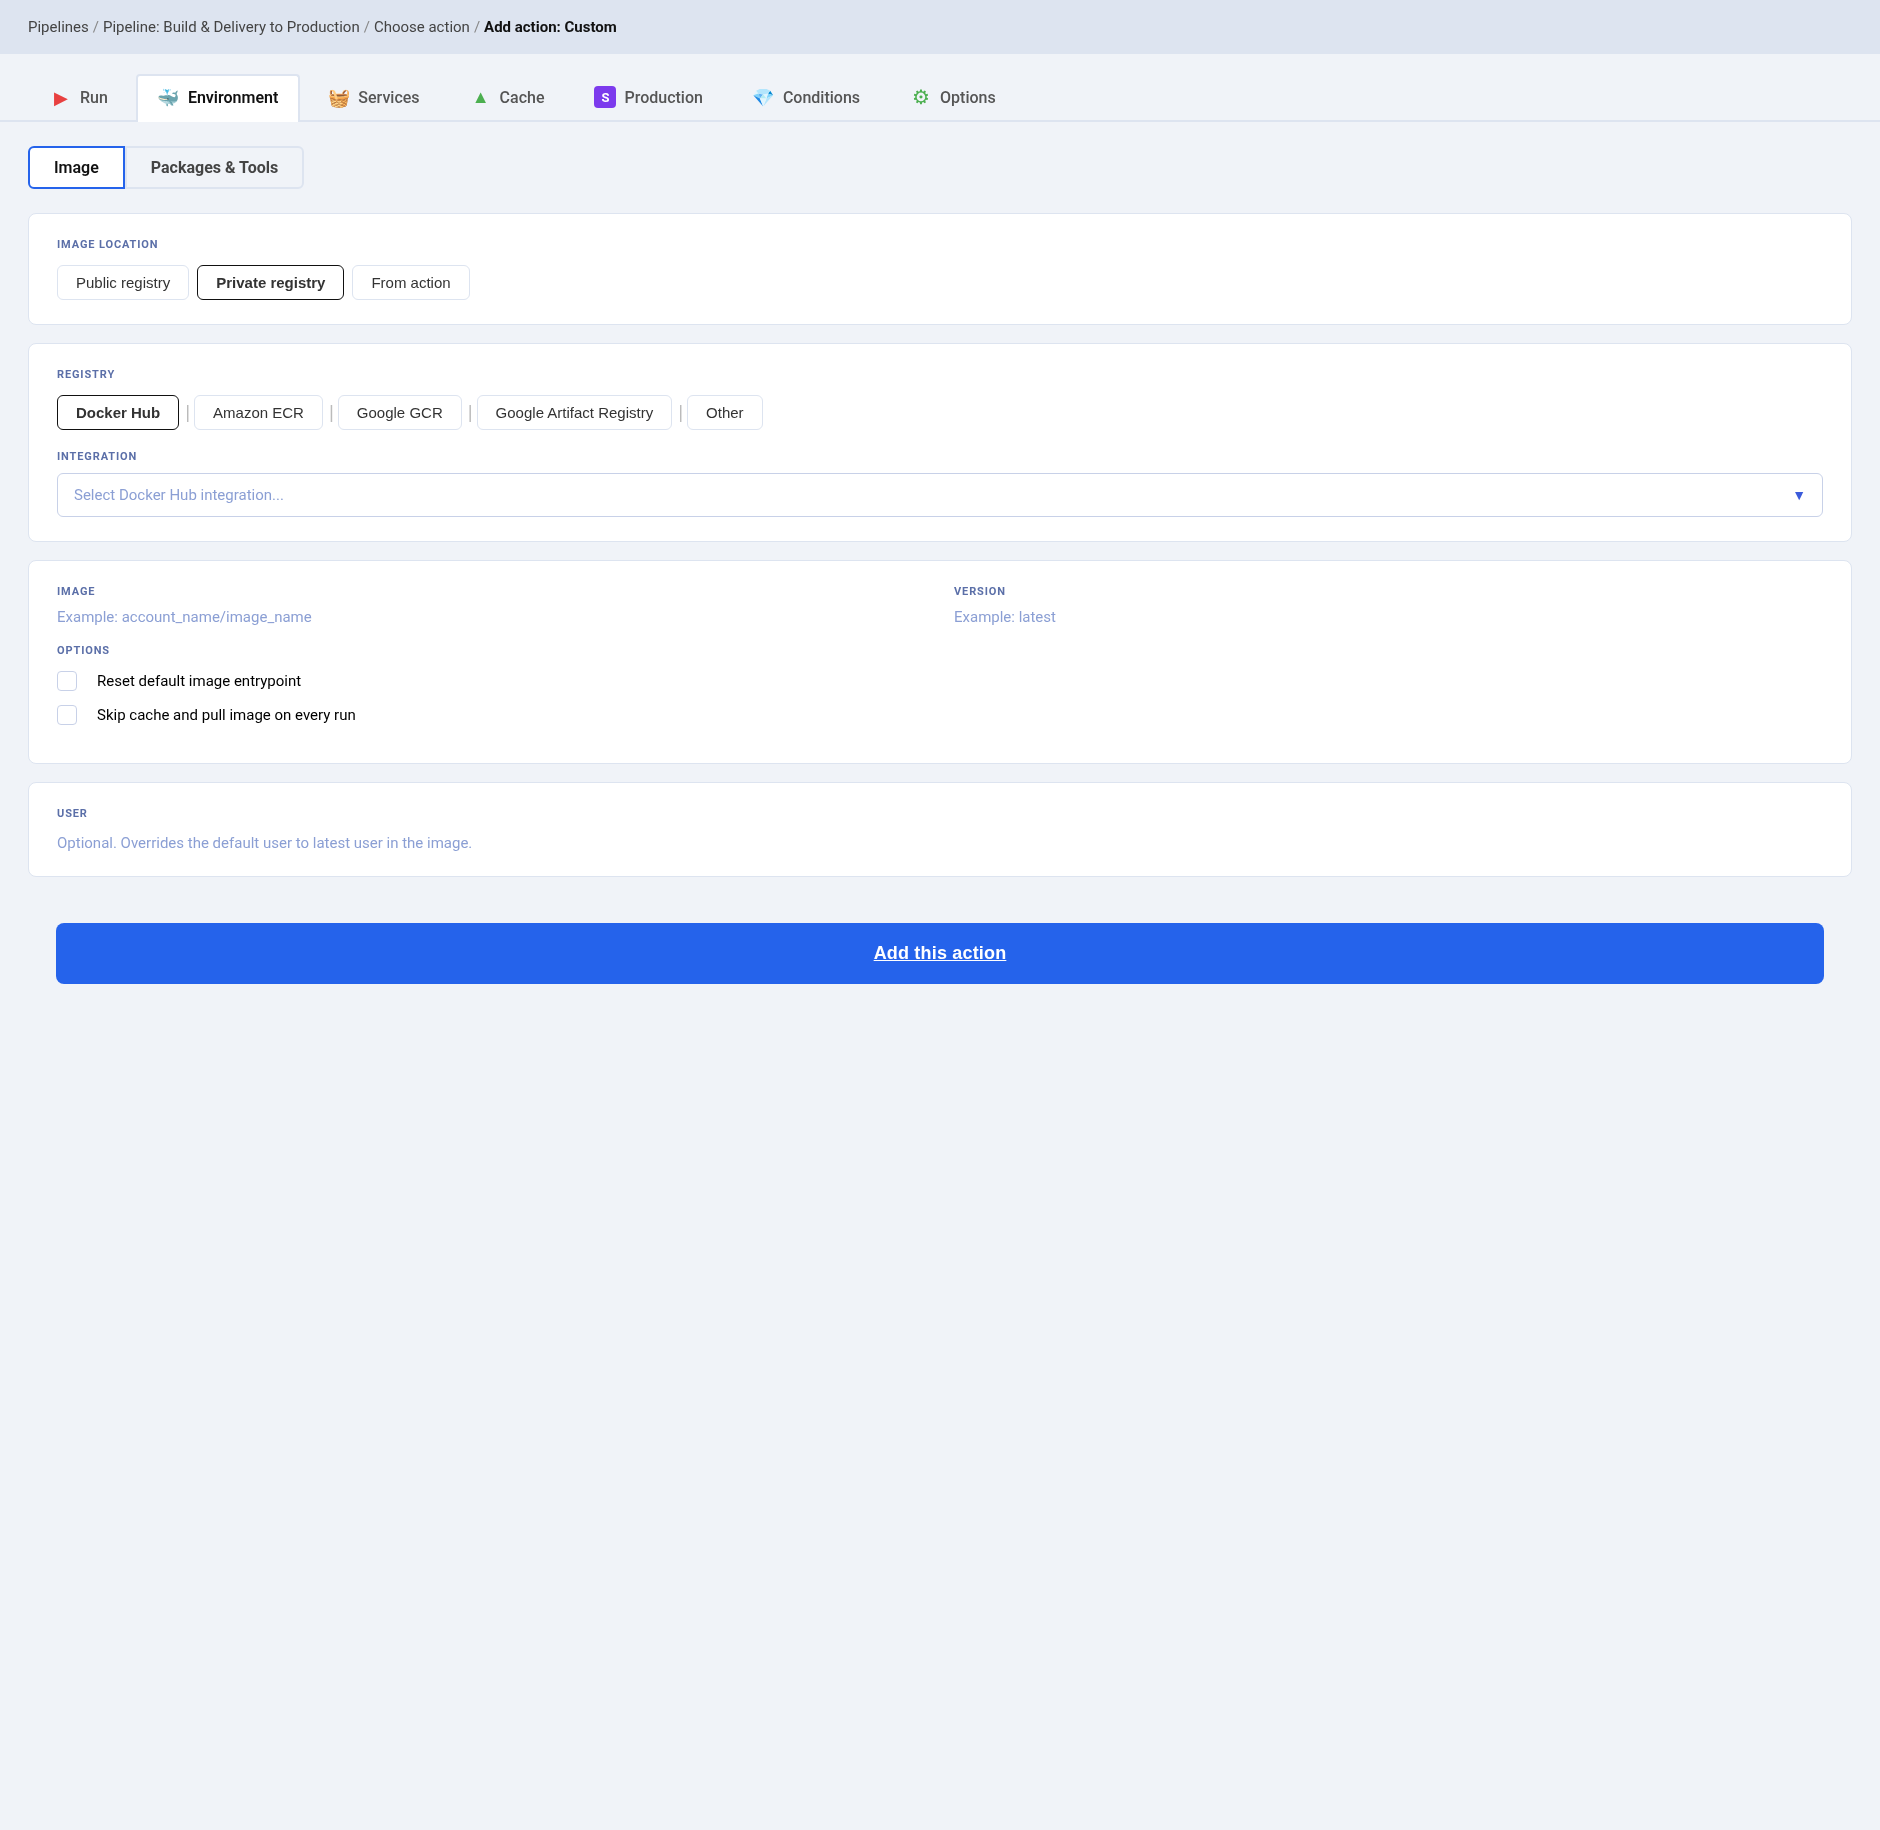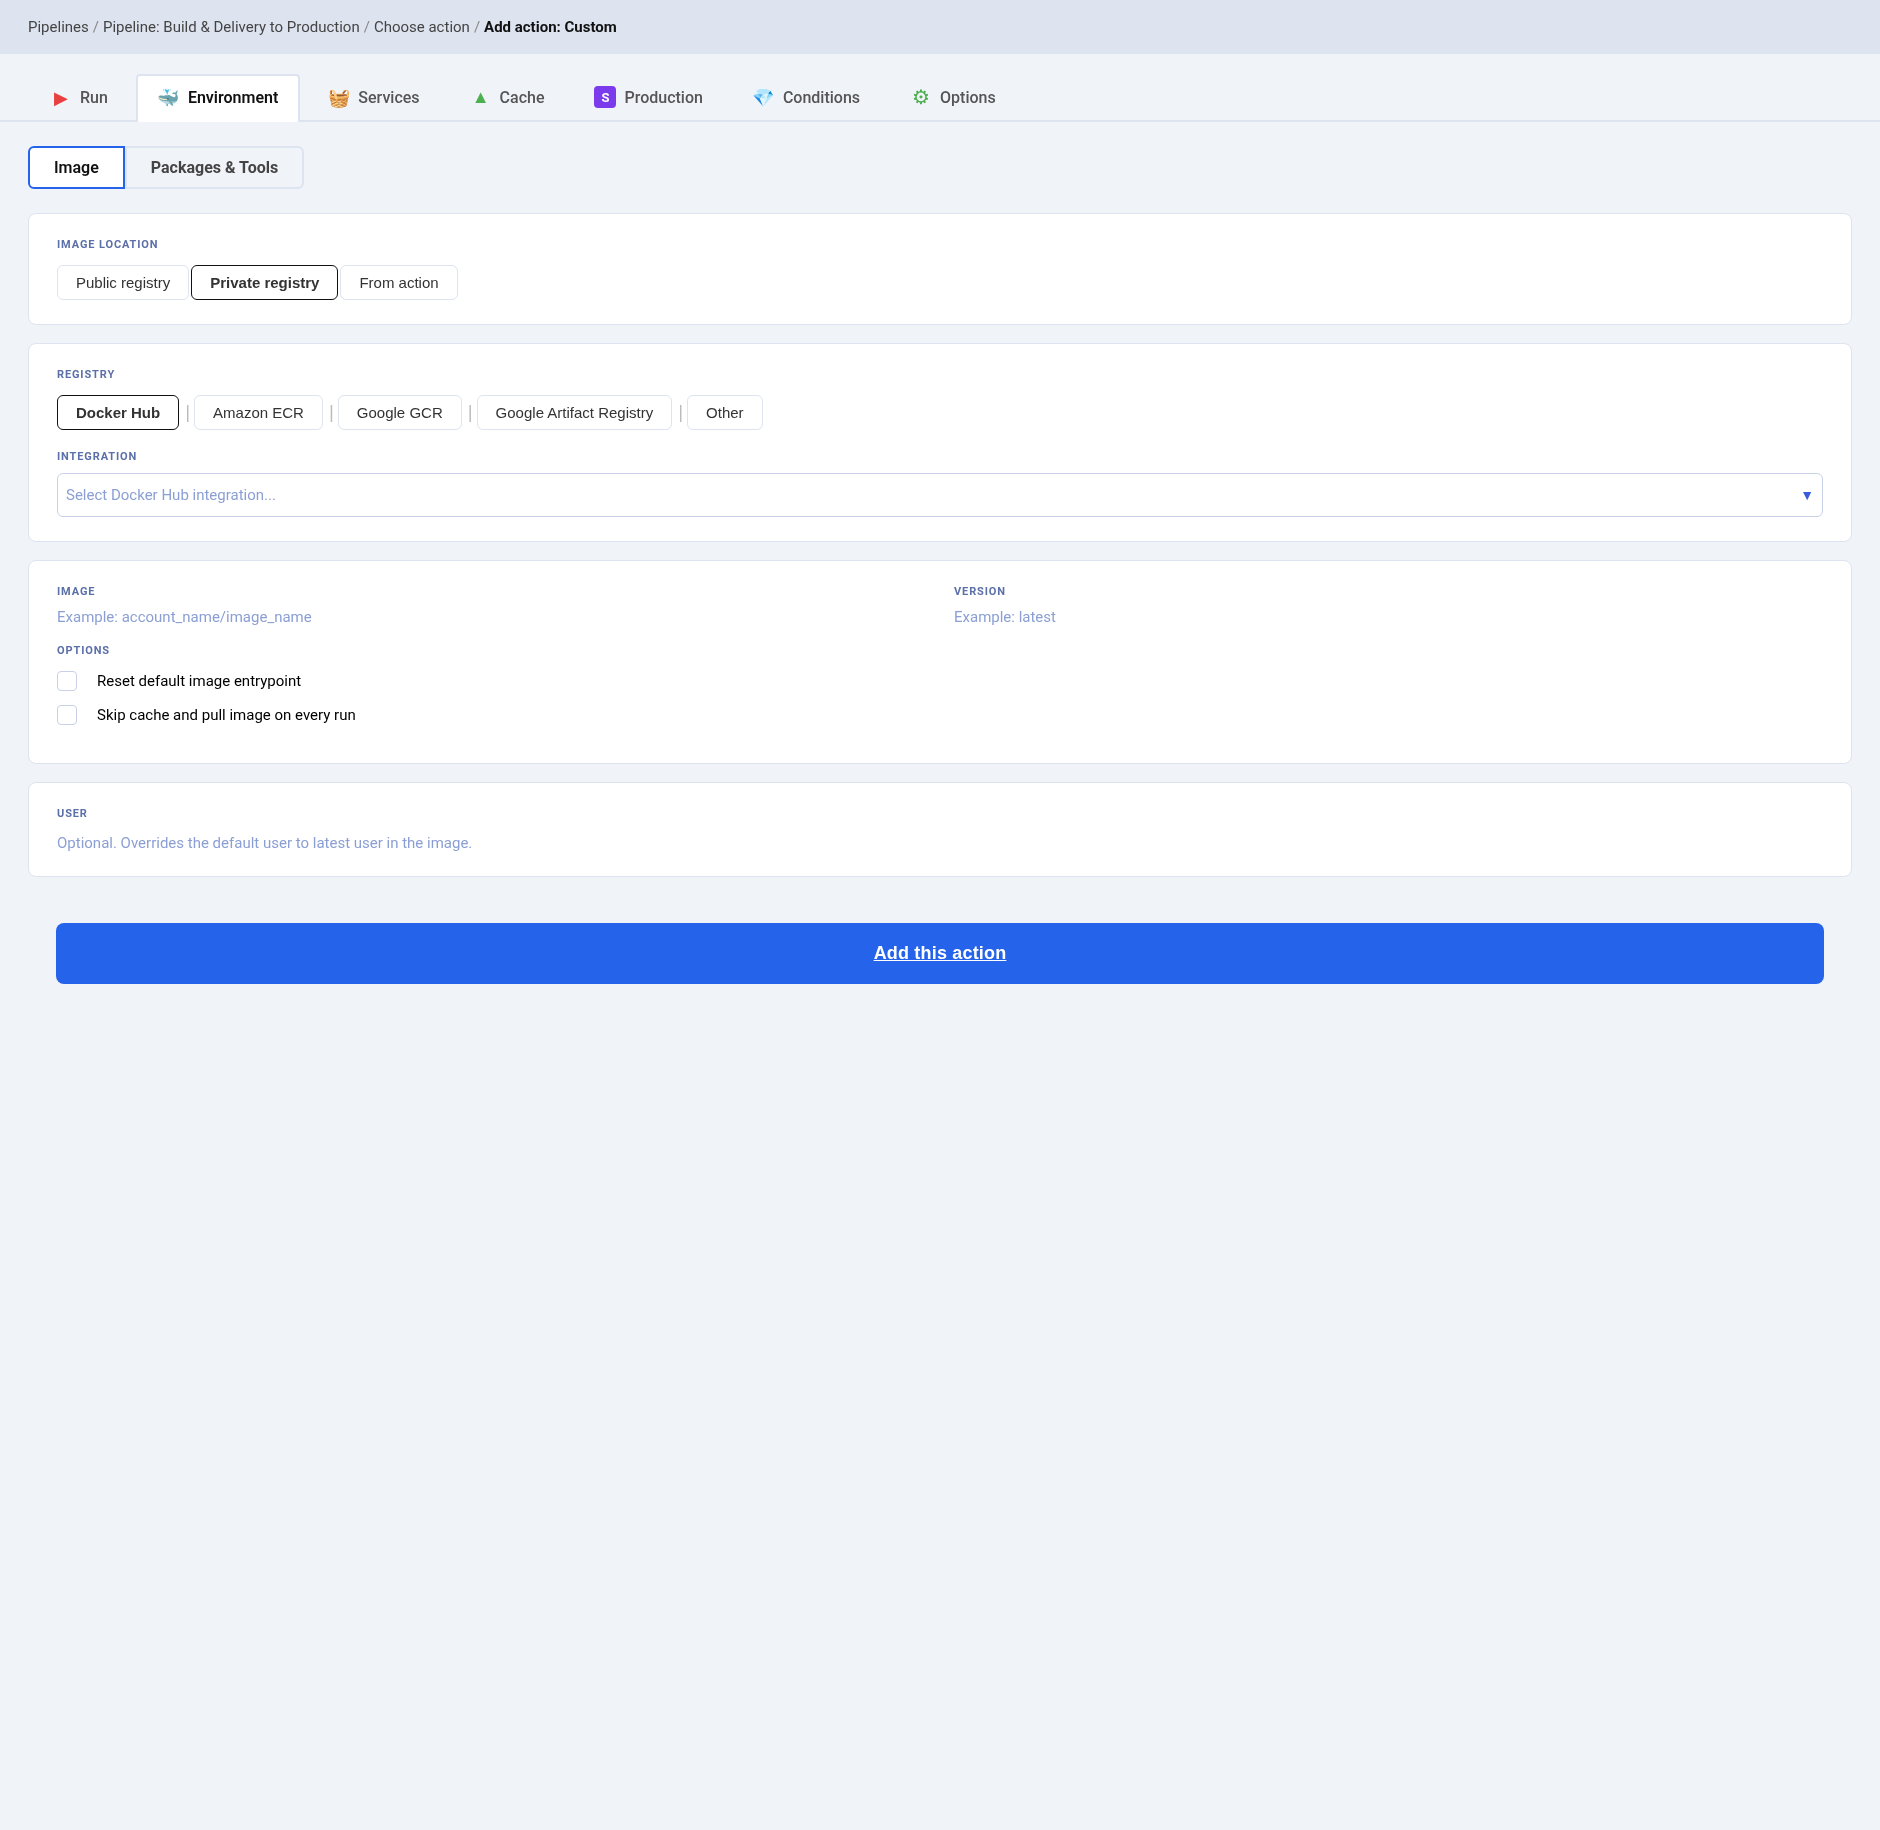--- a/index.html
+++ b/index.html
@@ -119,21 +119,21 @@
       letter-spacing: 0.08em;
       color: #5b6fa8;
       text-transform: uppercase;
       margin-bottom: 14px;
     }
 
     
     .option-group {
       display: flex;
       align-items: center;
-      gap: 2px;
+      gap: 8px;
       flex-wrap: wrap;
     }
     .option-btn {
       padding: 8px 18px;
       border-radius: 6px;
       border: 1.5px solid #dde4f0;
       background: #fff;
       font-size: 15px;
       color: #333;
       cursor: pointer;
@@ -152,21 +152,21 @@
       letter-spacing: 0.08em;
       color: #5b6fa8;
       text-transform: uppercase;
       margin-top: 20px;
       margin-bottom: 10px;
     }
     .integration-dropdown {
       display: flex;
       align-items: center;
       justify-content: space-between;
-      padding: 12px 8px;
+      padding: 12px 16px;
       border: 1.5px solid #c8d1e8;
       border-radius: 6px;
       cursor: pointer;
       background: #fff;
       color: #8b9fd4;
       font-size: 15px;
     }
     .dropdown-arrow {
       color: #3b5bdb;
       font-size: 14px;

